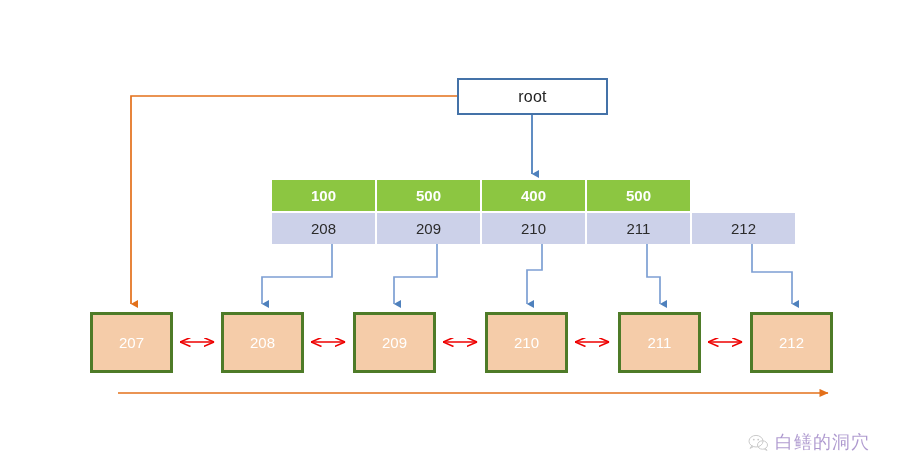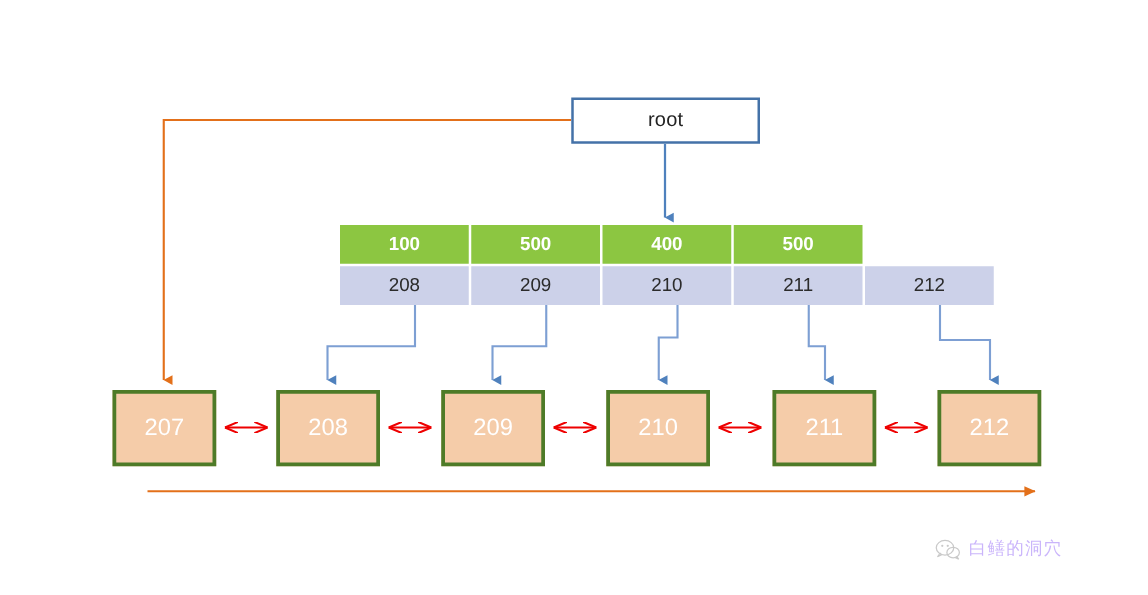--- a/index.html
+++ b/index.html
@@ -88,38 +88,38 @@
     width: 83px;
     height: 61px;
     border: 3px solid #4e7b28;
     background: #f5cca9;
     box-sizing: border-box;
     display: flex;
     align-items: center;
     justify-content: center;
   }
   .leaf-label {
-    font-size: 19px;
+    font-size: 15px;
     color: #ffffff;
     text-align: right;
   }
 
   
   .watermark {
     position: absolute;
     left: 748px;
     top: 430px;
     display: flex;
     align-items: center;
     gap: 7px;
     opacity: 0.45;
   }
   .wm-text {
-    font-size: 14px;
-    color: #8b5cf6;
+    font-size: 18px;
+    color: #4c1d95;
     letter-spacing: 1px;
     white-space: nowrap;
   }
 </style>
 </head>
 <body>
 
 <div id="canvas">
 
   <svg id="wires" viewBox="0 0 918 476" xmlns="http://www.w3.org/2000/svg">

